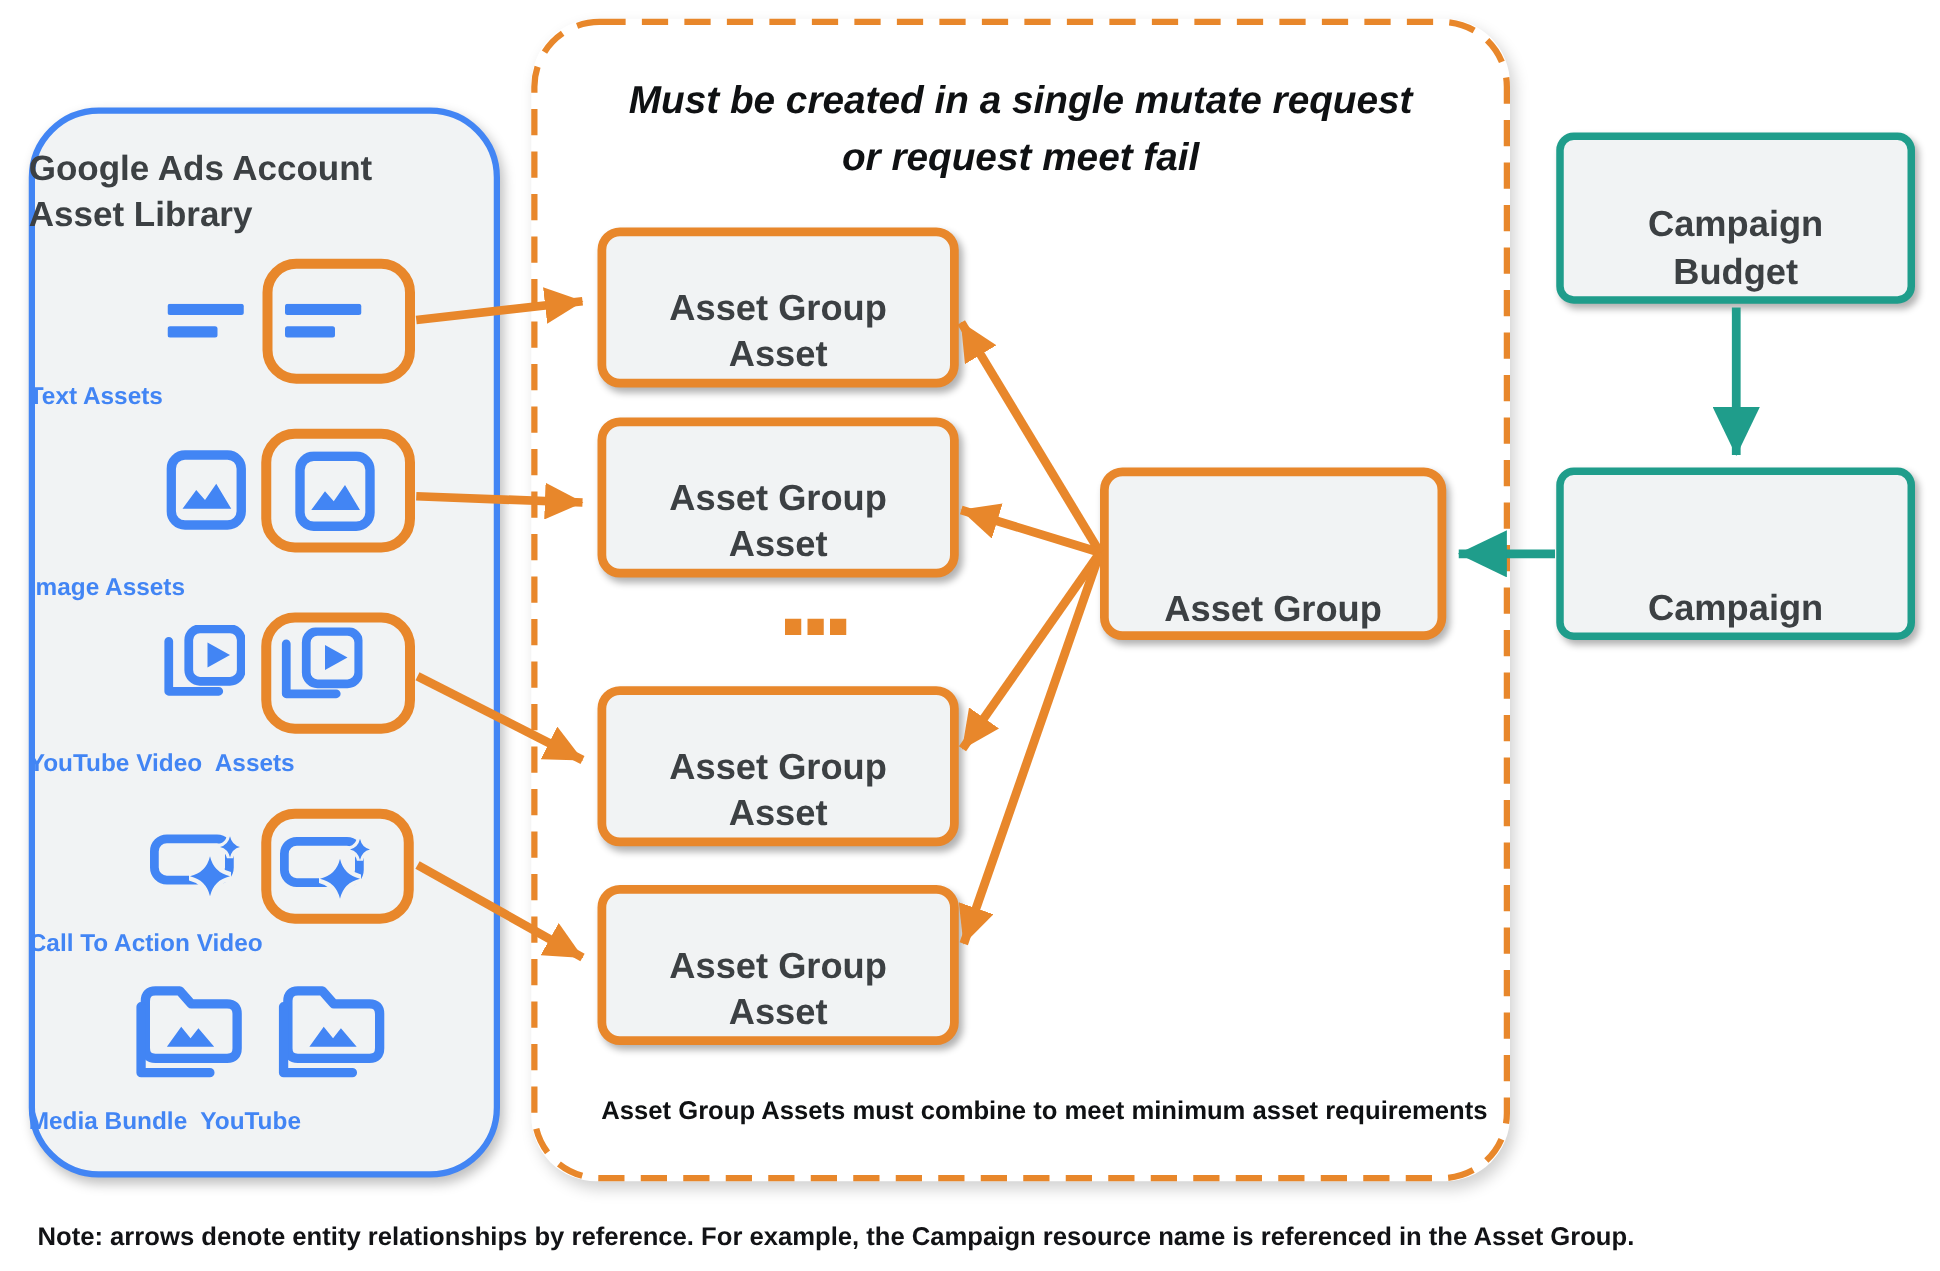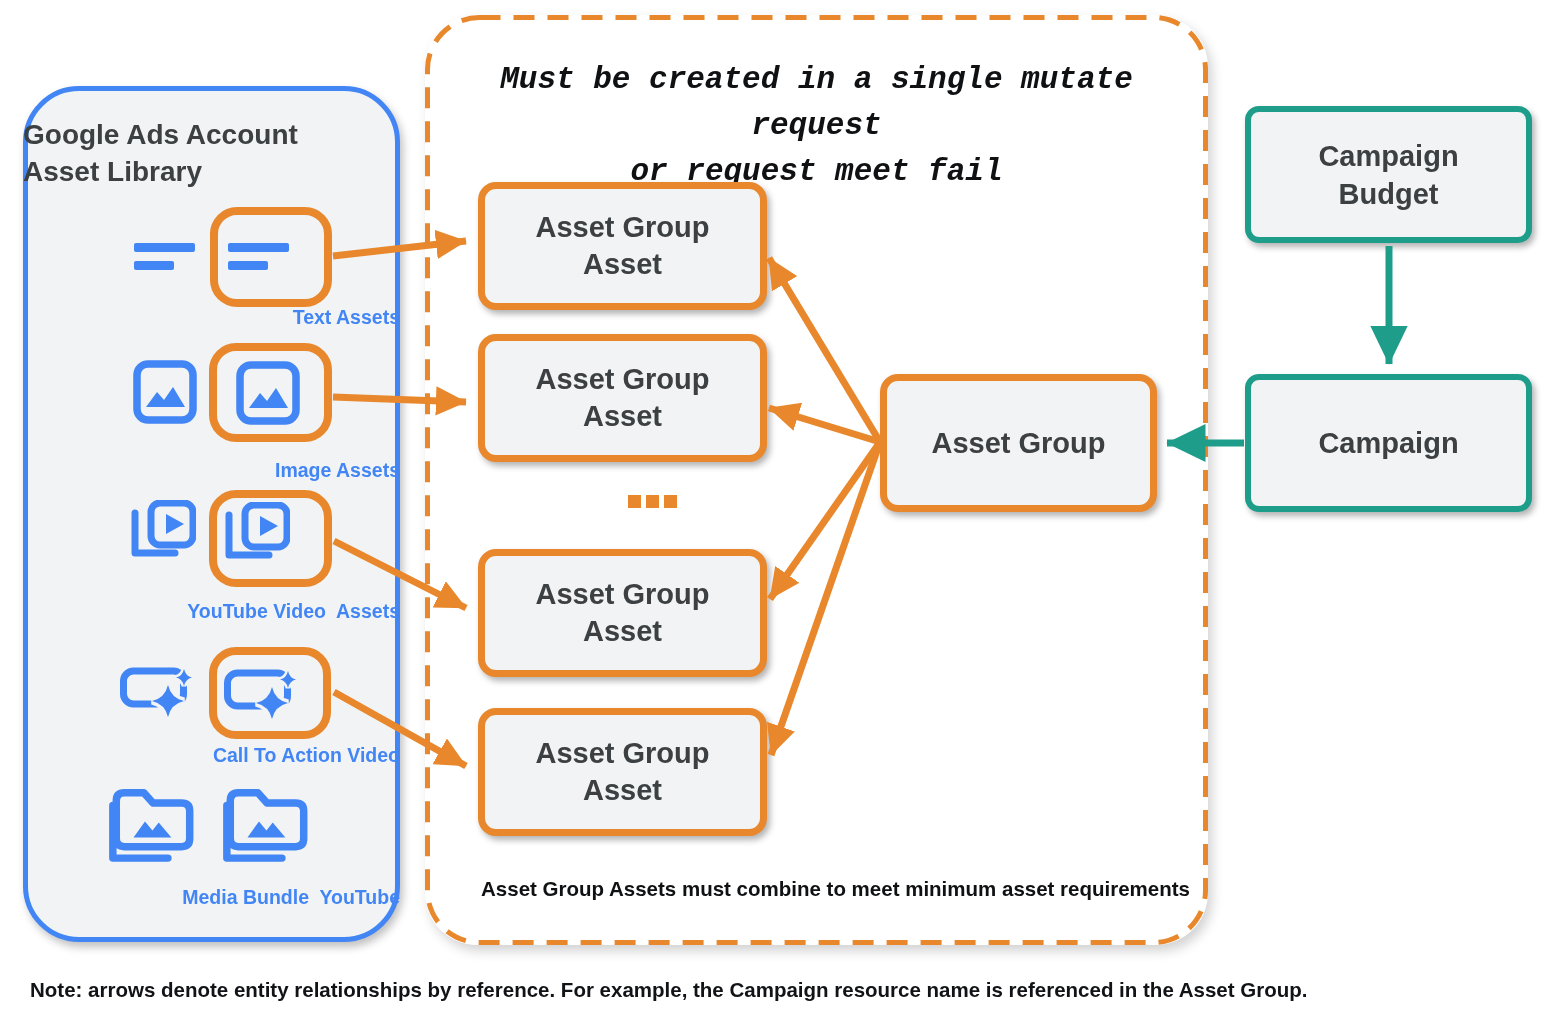--- a/index.html
+++ b/index.html
@@ -10,31 +10,31 @@
   .library-panel{position:absolute;left:23px;top:86px;width:377px;height:856px;box-sizing:border-box;
     border:5px solid #4285F4;border-radius:56px;background:#F1F3F4;
     box-shadow:3px 5px 9px rgba(0,0,0,.25);}
   .library-title{position:absolute;left:23px;top:116px;width:377px;text-align:left;
     font-size:28px;font-weight:bold;color:#3C4043;line-height:37px;}
   .lib-frame{position:absolute;box-sizing:border-box;border:8px solid #E8872B;border-radius:27px;}
   .f1{left:210px;top:207px;width:122px;height:100px;}
   .f2{left:209px;top:343px;width:123px;height:99px;}
   .f3{left:209px;top:490px;width:123px;height:97px;}
   .f4{left:209px;top:647px;width:122px;height:92px;}
-  .lib-label{position:absolute;left:23px;width:377px;text-align:right;font-size:19.5px;
+  .lib-label{position:absolute;left:23px;width:377px;text-align:left;font-size:19.5px;
     font-weight:bold;color:#4285F4;white-space:pre;}
   .icon{position:absolute;}
 
   
   .mutate-panel{position:absolute;left:425px;top:15px;width:783px;height:930px;border-radius:52px;
     background:#ffffff;box-shadow:4px 6px 12px rgba(0,0,0,.18);}
   .mutate-title{position:absolute;left:430px;top:57px;width:773px;text-align:center;
-    font-size:31px;font-weight:bold;font-style:italic;color:#0f1113;line-height:46px;font-family:Liberation Mono, monospace;}
+    font-size:31px;font-weight:bold;font-style:italic;color:#0f1113;line-height:46px;}
   .box{position:absolute;box-sizing:border-box;background:#F1F3F4;display:flex;flex-direction:column;
-    align-items:center;justify-content:center;text-align:center;font-weight:bold;color:#3C4043;
+    align-items:center;justify-content:flex-end;text-align:center;font-weight:bold;color:#3C4043;
     box-shadow:3px 4px 6px rgba(0,0,0,.3);}
   .aga-box{left:478px;width:289px;height:128px;border:7px solid #E8872B;border-radius:18px;
     font-size:29px;line-height:37px;}
   .aga1{top:182px;} .aga2{top:334px;} .aga3{top:549px;} .aga4{top:708px;}
   .asset-group-box{left:880px;top:374px;width:277px;height:138px;border:7px solid #E8872B;
     border-radius:18px;font-size:29px;}
   .panel-footnote{position:absolute;left:445px;top:877px;width:745px;text-align:right;
     font-size:20.5px;font-weight:bold;color:#0f1113;}
 
   

